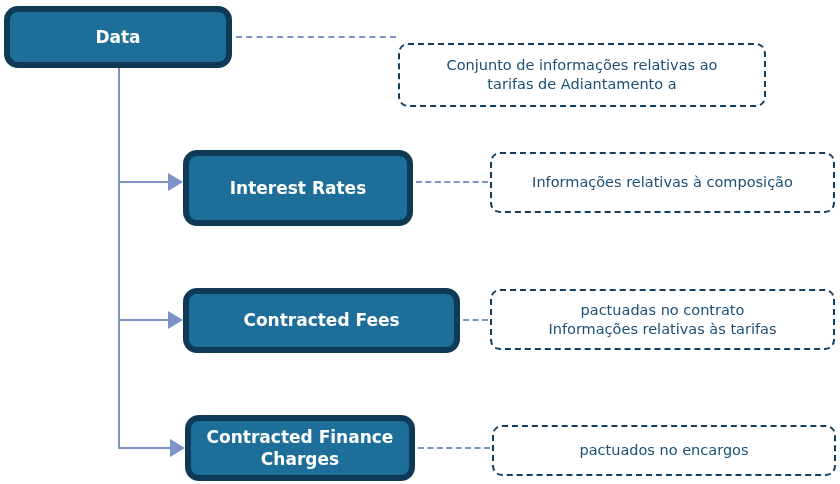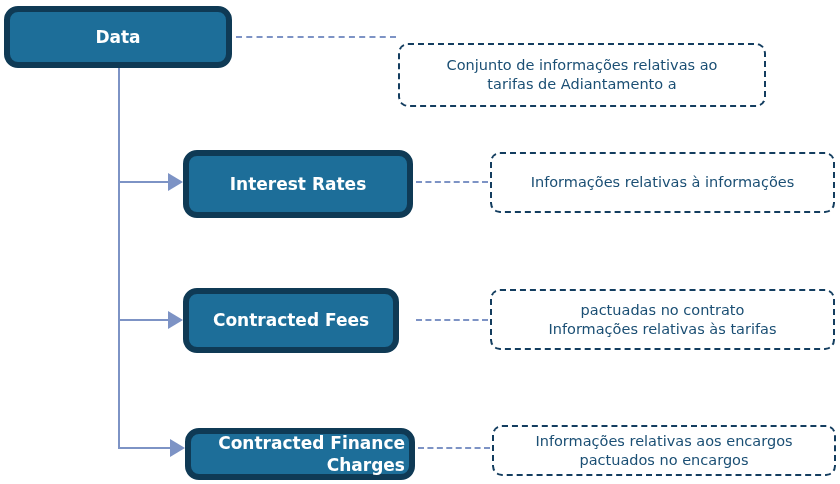--- a/index.html
+++ b/index.html
@@ -76,39 +76,38 @@
 
   <div class="node" style="left:4px; top:6px; width:228px; height:62px;">
     <span>Data</span>
   </div>
 
   <div class="annot" style="left:398px; top:3px; width:368px; height:64px;margin-top:40px;">
     <div>Conjunto de informações relativas ao</div>
     <div>tarifas de Adiantamento a</div>
   </div>
 
-  <div class="node" style="left:183px; top:150px; width:230px; height:68px;">
+  <div class="node" style="left:183px; top:150px; width:230px; height:76px;">
     <span>Interest Rates</span>
   </div>
 
   <div class="annot" style="left:490px; top:152px; width:345px; height:61px;">
-    <div>Informações relativas à informações</div>
+    <div>Informações relativas à composição</div>
   </div>
 
-  <div class="node" style="left:183px; top:288px; width:216px; height:65px;">
+  <div class="node" style="left:183px; top:288px; width:277px; height:65px;">
     <span>Contracted Fees</span>
   </div>
 
   <div class="annot" style="left:490px; top:289px; width:345px; height:61px;">
     <div>pactuadas no contrato</div>
     <div>Informações relativas às tarifas</div>
   </div>
 
-  <div class="node" style="left:185px; top:428px; width:230px; height:52px;text-align:right;">
+  <div class="node" style="left:185px; top:415px; width:230px; height:66px;">
     <span>Contracted Finance Charges</span>
   </div>
 
   <div class="annot" style="left:492px; top:425px; width:344px; height:51px;">
-    <div>Informações relativas aos encargos</div>
     <div>pactuados no encargos</div>
   </div>
 
 </div>
 
 </body></html>

